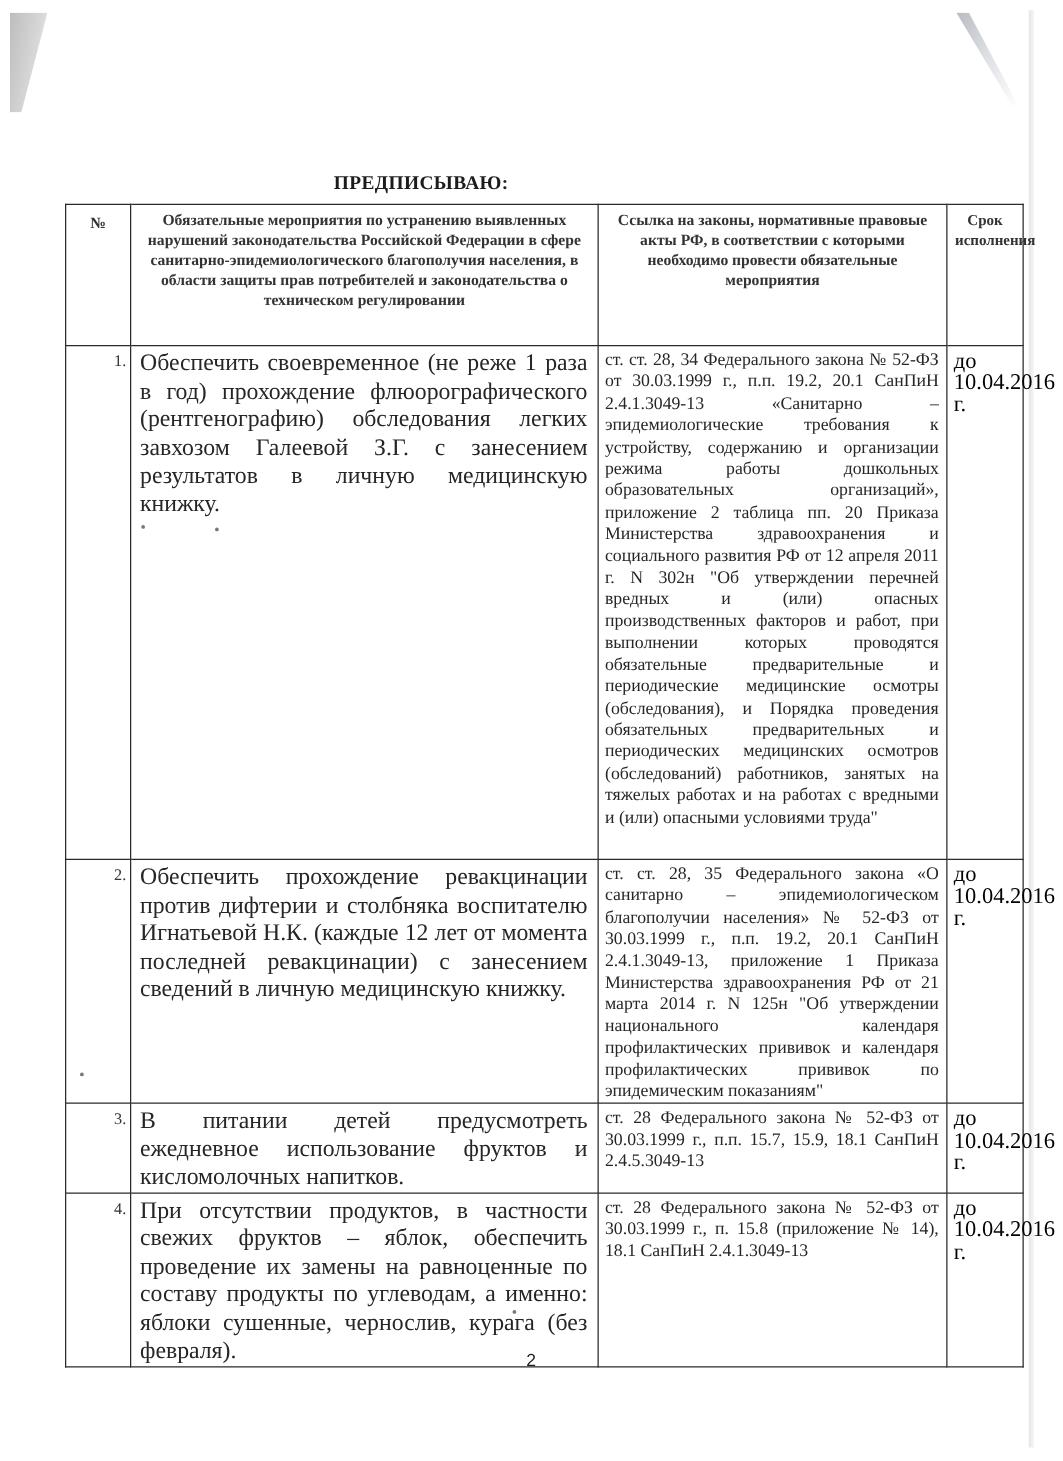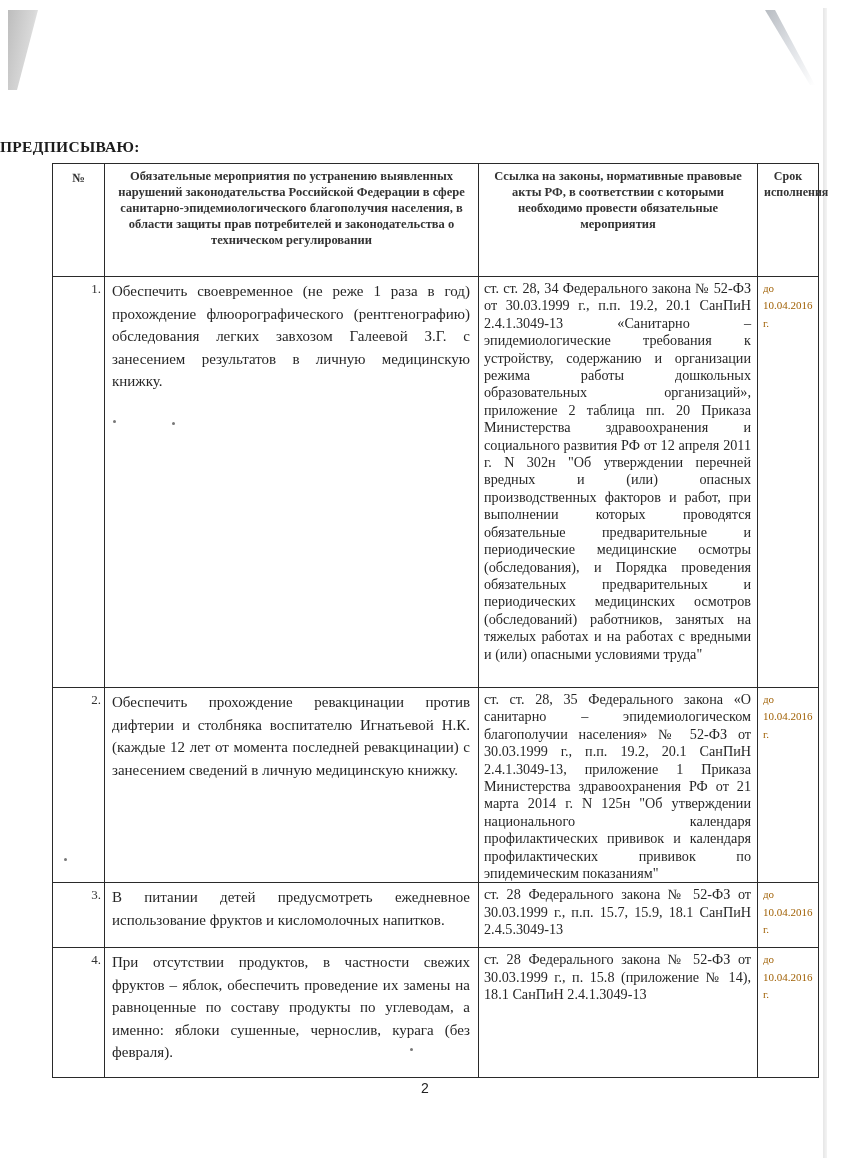--- a/index.html
+++ b/index.html
@@ -21,21 +21,21 @@
   .artifact-right-edge {
     position: absolute; left: 823px; top: 8px; width: 4px; height: 1150px;
     background: linear-gradient(to right, #e6e6e6, #f4f4f4);
   }
   .intro {
     position: absolute; left: 66px; top: 26px; width: 702px;
     font-size: 15.2px; line-height: 19px; text-align: justify;
   }
   .intro p { margin: 0; }
   .title {
-    position: absolute; left: 0; width: 674px; top: 138px; text-align: left;
+    position: absolute; left: 0; width: 674px; top: 138px; text-align: center;
     font-weight: bold; font-size: 15.5px; letter-spacing: 0.3px;
   }
   table.prescriptions {
     position: absolute; left: 52px; top: 163px; width: 766px;
     border-collapse: collapse; table-layout: fixed;
   }
   table.prescriptions td, table.prescriptions th {
     border: 1px solid #2a2a2a; vertical-align: top; padding: 0;
   }
   col.c-num { width: 52px; }
@@ -44,29 +44,29 @@
   col.c-deadline { width: 61px; }
   th {
     font-weight: bold; font-size: 12.5px; line-height: 16px; text-align: center;
     color: #333; padding: 4px 6px 0 6px !important; height: 106px;
     font-family: "Liberation Serif", serif;
   }
   th.h-num { text-align: center; padding-top: 6px !important; }
   th.h-deadline { font-size: 12px; }
   td.num { text-align: right; font-size: 13px; padding: 4px 3px 0 0 !important; color: #333; }
   td.measure {
-    font-size: 15px; line-height: 22.5px; text-align: justify; padding: 3px 8px 0 7px !important;
+    font-size: 19px; line-height: 22.5px; text-align: justify; padding: 3px 8px 0 7px !important;
     color: #262626;
   }
   td.ref {
     font-size: 14.2px; line-height: 17.4px; text-align: justify; padding: 3px 6px 0 5px !important;
     color: #262626;
     margin-left: 40px;
   }
-  td.deadline { font-size: 11px; line-height: 17.4px; padding: 3px 4px 0 5px !important; color: #a16207; }
+  td.deadline { font-size: 18px; line-height: 17.4px; padding: 3px 4px 0 5px !important; color: #000000; }
   tr.r1 td { height: 406px; }
   tr.r2 td { height: 189px; }
   tr.r3 td { height: 60px; }
   tr.r4 td { height: 125px; }
   .page-number {
     position: absolute; left: 0; width: 850px; top: 1080px; text-align: center;
     font-family: "Liberation Sans", sans-serif; font-size: 14px; color: #222;
   }
   .dot { position: absolute; width: 3px; height: 3px; background: #777; border-radius: 50%; }
 </style>

